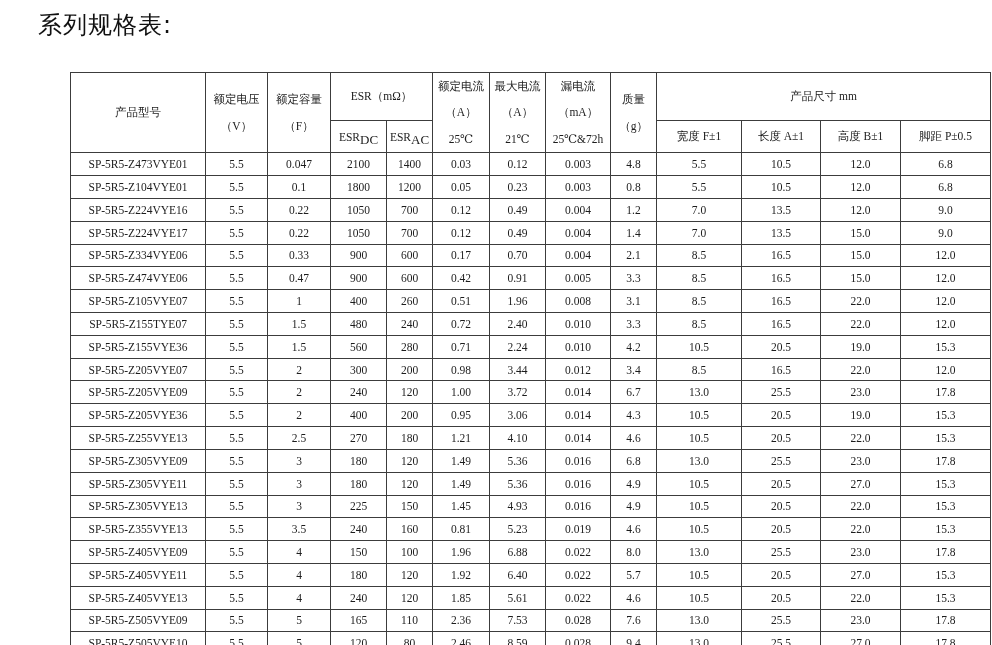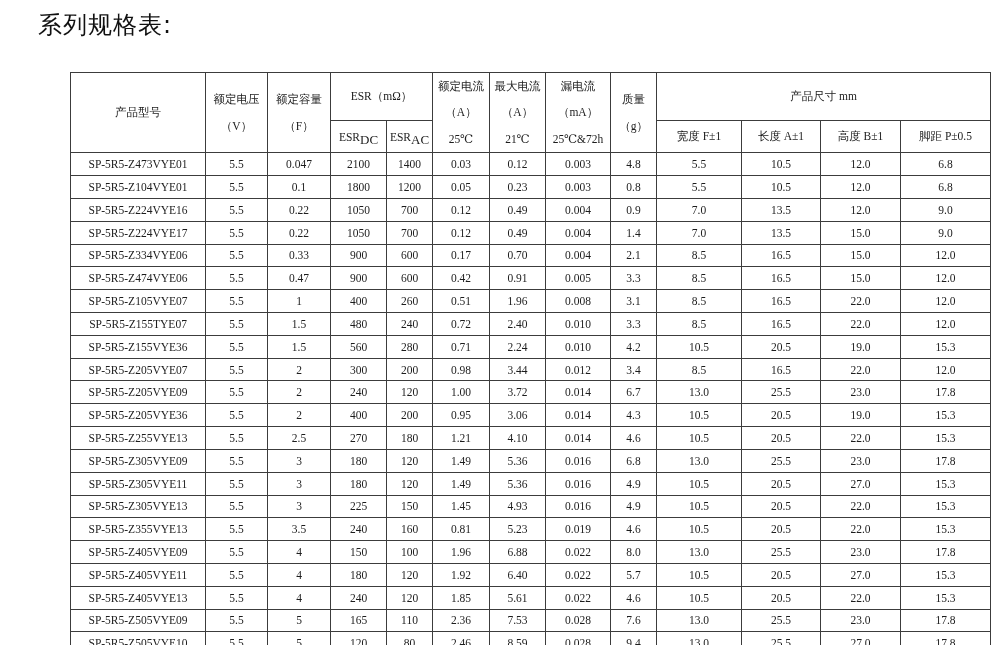--- a/index.html
+++ b/index.html
@@ -121,21 +121,21 @@
         </tr>
         <tr>
           <td>SP-5R5-Z224VYE16</td>
           <td>5.5</td>
           <td>0.22</td>
           <td>1050</td>
           <td>700</td>
           <td>0.12</td>
           <td>0.49</td>
           <td>0.004</td>
-          <td>0.9</td>
+          <td>1.2</td>
           <td>7.0</td>
           <td>13.5</td>
           <td>12.0</td>
           <td>9.0</td>
         </tr>
         <tr>
           <td>SP-5R5-Z224VYE17</td>
           <td>5.5</td>
           <td>0.22</td>
           <td>1050</td>

